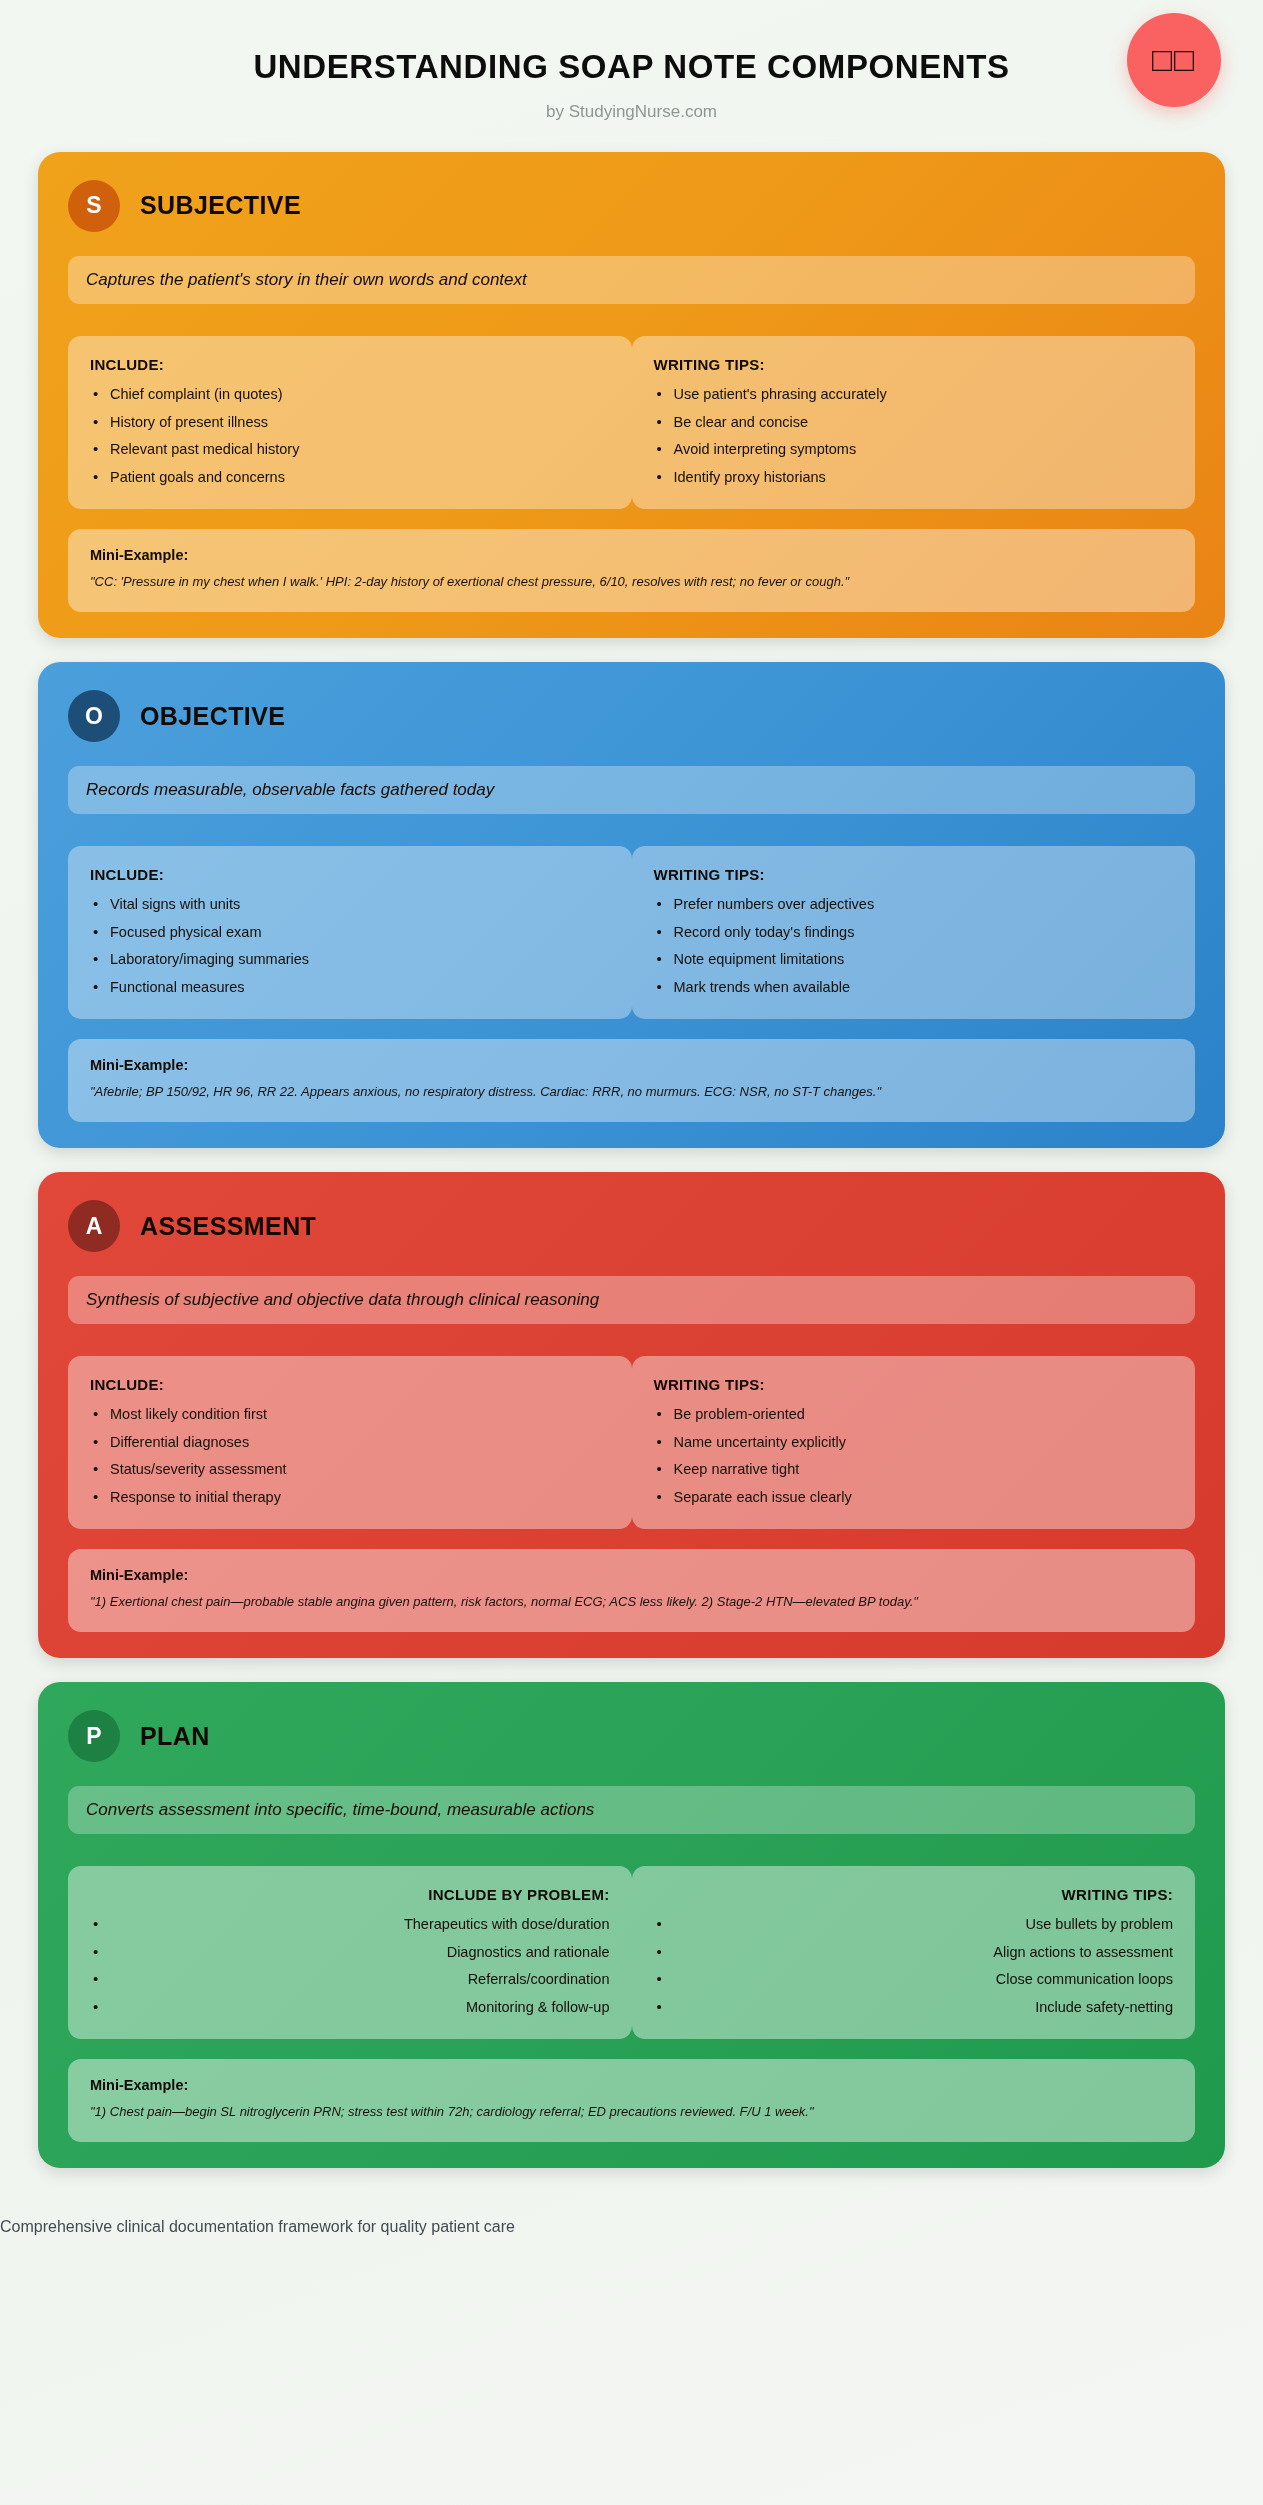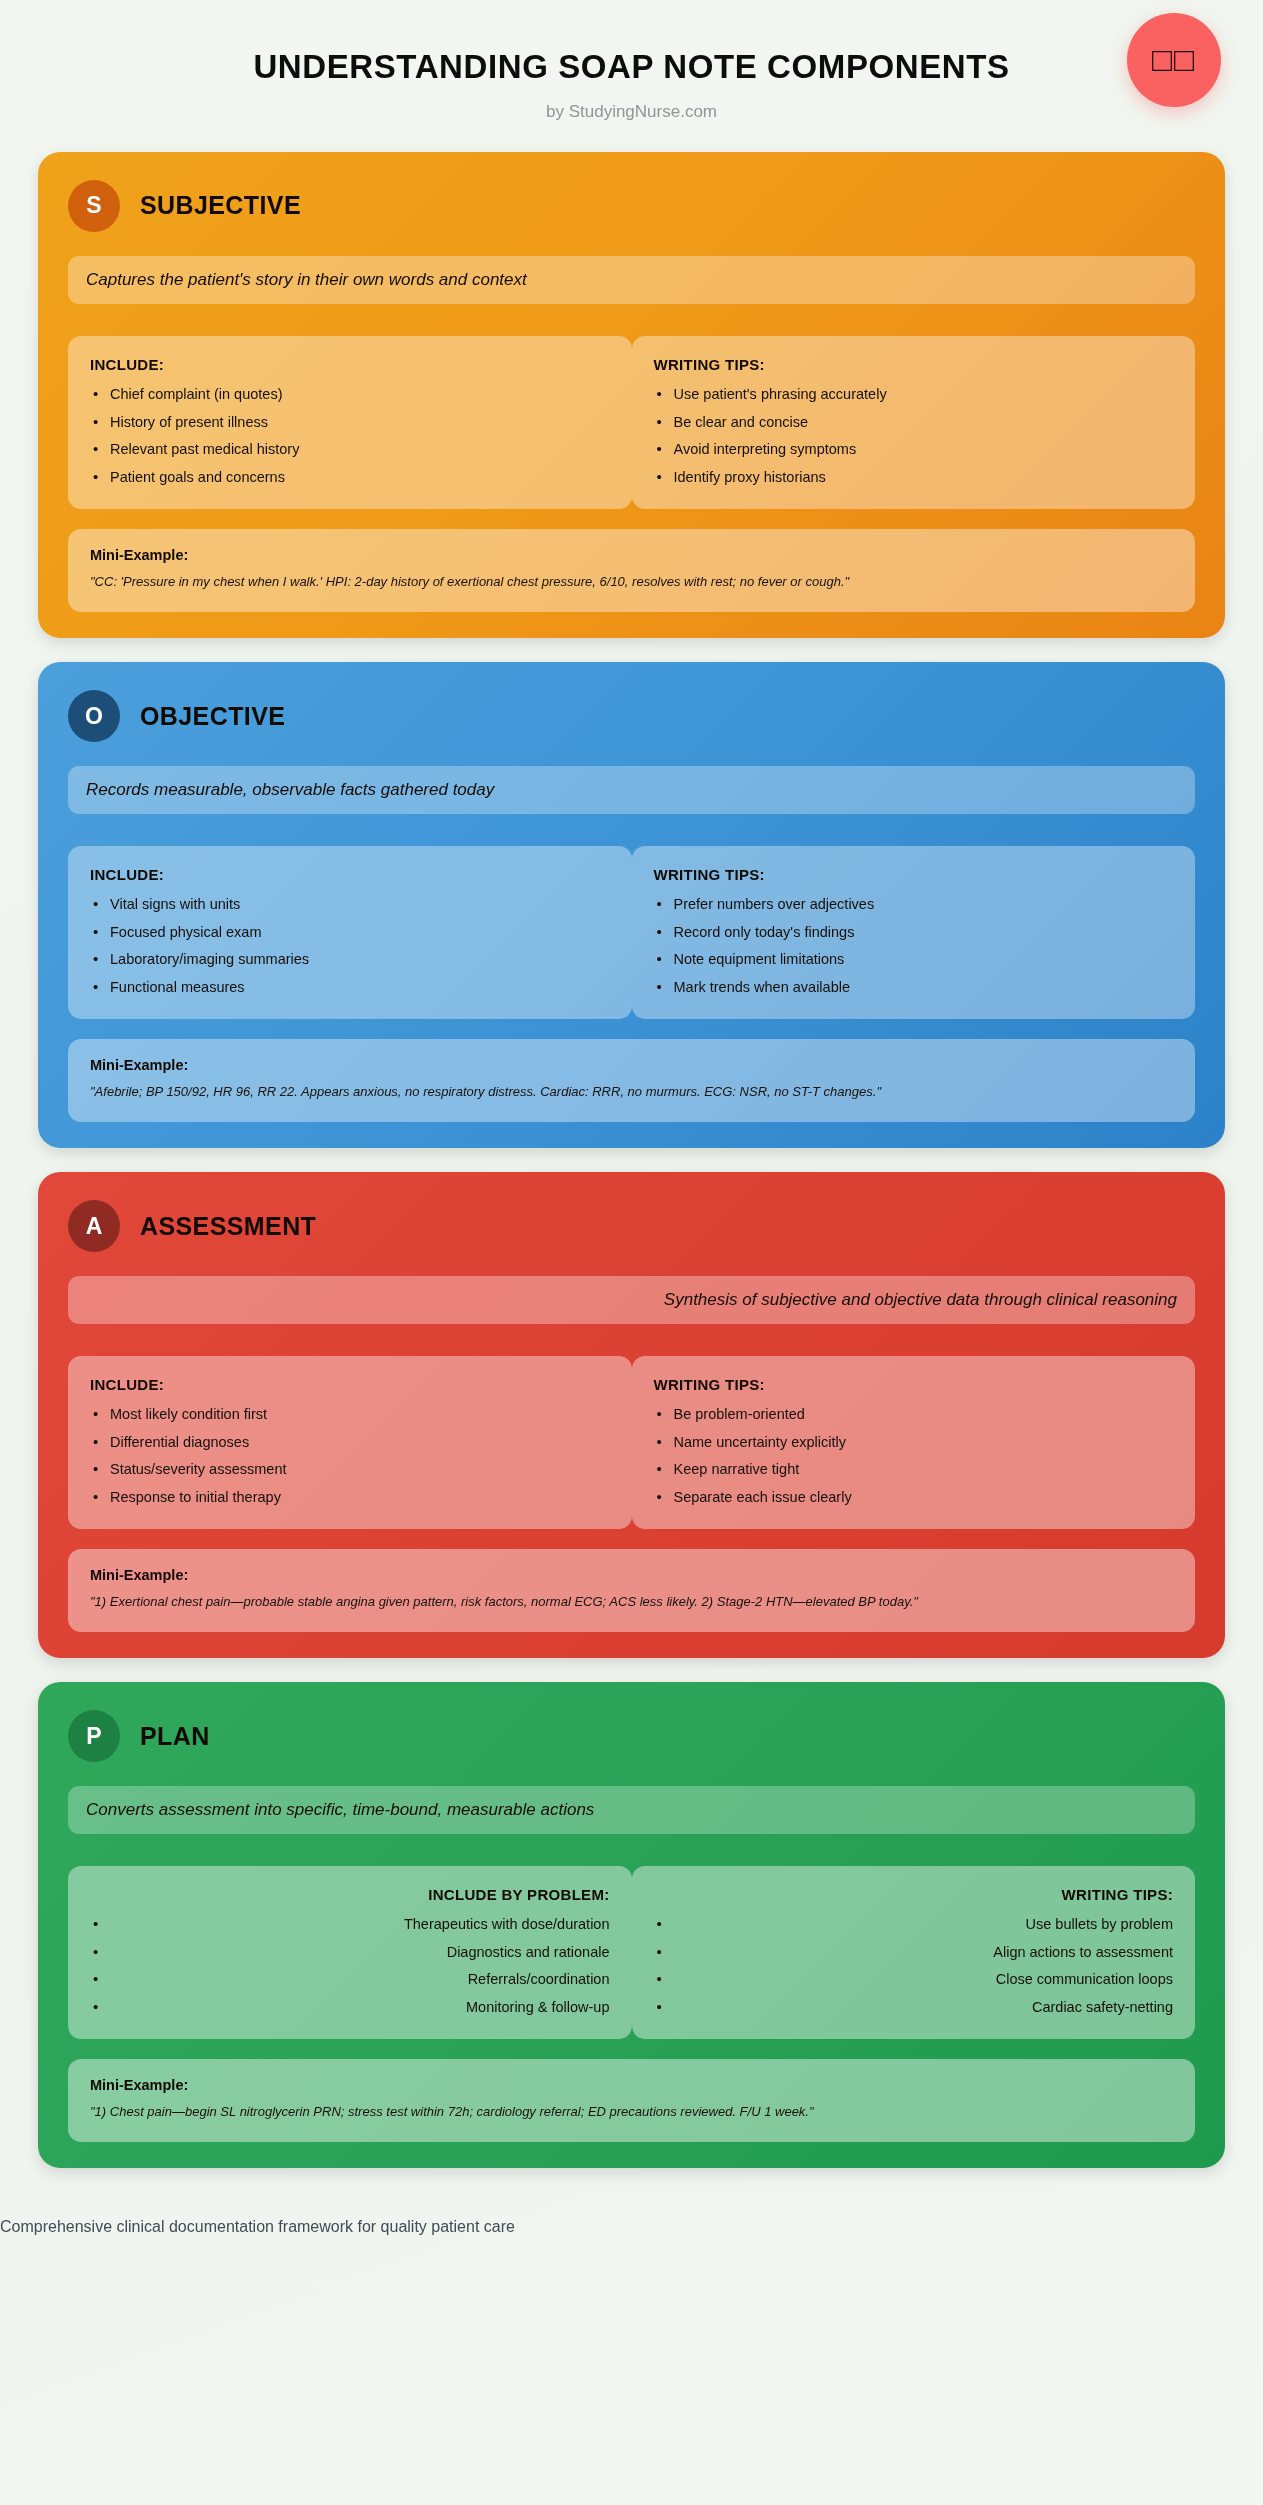--- a/index.html
+++ b/index.html
@@ -184,21 +184,21 @@
   
   .c-o { background: linear-gradient(135deg, #4b9fdb 0%, #3e95d6 45%, #2b82c8 100%); }
   .c-o .card-letter { background: #1d4e78; }
   .c-o .card-desc { background: rgba(255, 255, 255, 0.30); }
   .c-o .panel { background: rgba(255, 255, 255, 0.36); }
   .c-o .example { background: rgba(255, 255, 255, 0.38); }
 
   
   .c-a { background: linear-gradient(135deg, #e2483a 0%, #dc4234 45%, #d63a2d 100%); }
   .c-a .card-letter { background: #8f2b22; }
-  .c-a .card-desc { background: rgba(255, 255, 255, 0.33); text-align: right; }
+  .c-a .card-desc { background: rgba(255, 255, 255, 0.33); }
   .c-a .panel { background: rgba(255, 255, 255, 0.40); }
   .c-a .example { background: rgba(255, 255, 255, 0.42); }
 
   
   .c-p { background: linear-gradient(135deg, #2fa85c 0%, #2aa257 45%, #1f9a4d 100%); }
   .c-p .card-letter { background: #1d8143; }
   .c-p .card-desc { background: rgba(255, 255, 255, 0.28); }
   .c-p .panel { background: rgba(255, 255, 255, 0.42); text-align: right; }
   .c-p .example { background: rgba(255, 255, 255, 0.44); }
 
@@ -335,21 +335,21 @@
             <li>Referrals/coordination</li>
             <li>Monitoring &amp; follow-up</li>
           </ul>
         </div>
         <div class="panel">
           <div class="panel-title">WRITING TIPS:</div>
           <ul class="panel-list">
             <li>Use bullets by problem</li>
             <li>Align actions to assessment</li>
             <li>Close communication loops</li>
-            <li>Cardiac safety-netting</li>
+            <li>Include safety-netting</li>
           </ul>
         </div>
       </div>
       <div class="example">
         <div class="example-label">Mini-Example:</div>
         <div class="example-text">"1) Chest pain—begin SL nitroglycerin PRN; stress test within 72h; cardiology referral; ED precautions reviewed. F/U 1 week."</div>
       </div>
     </div>
 
   </div>

